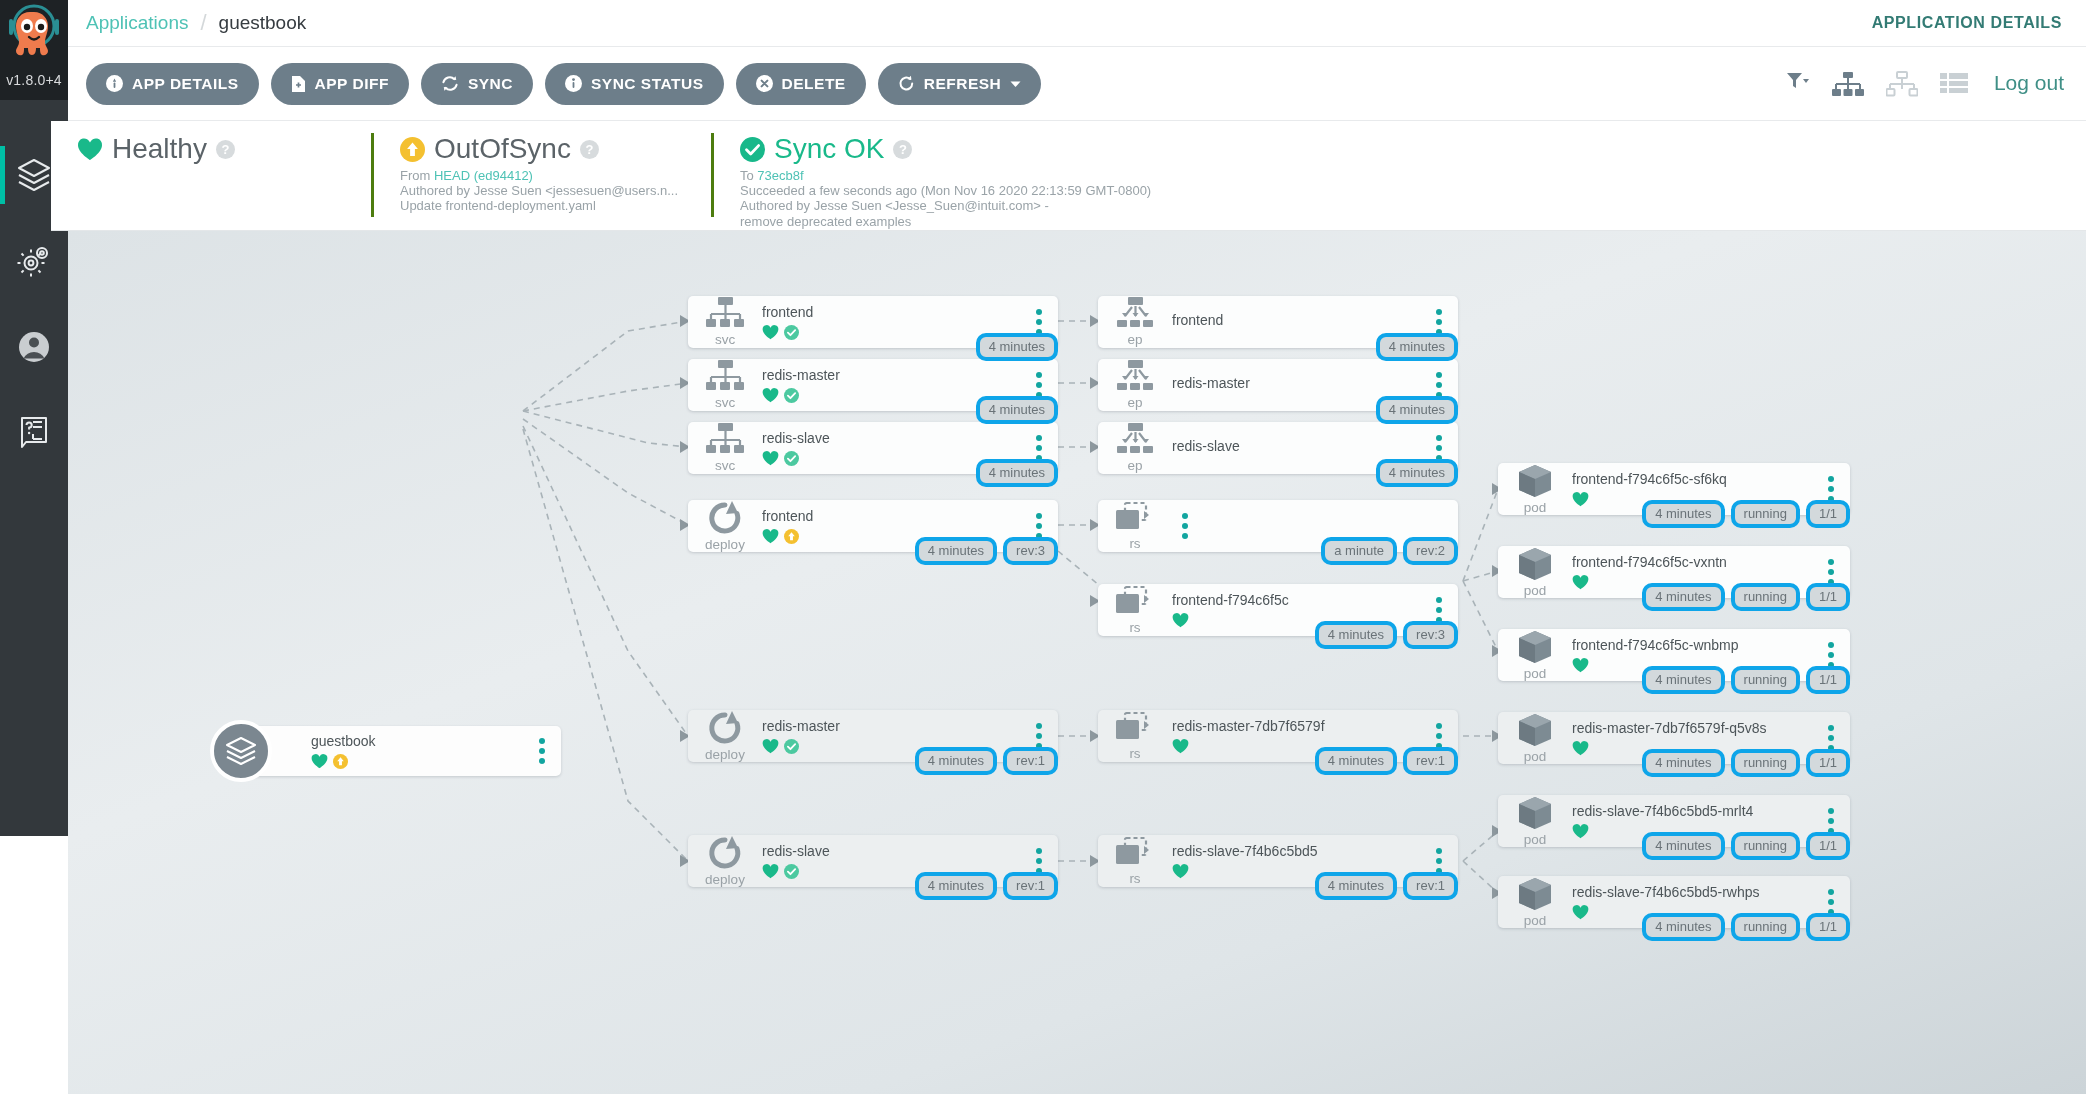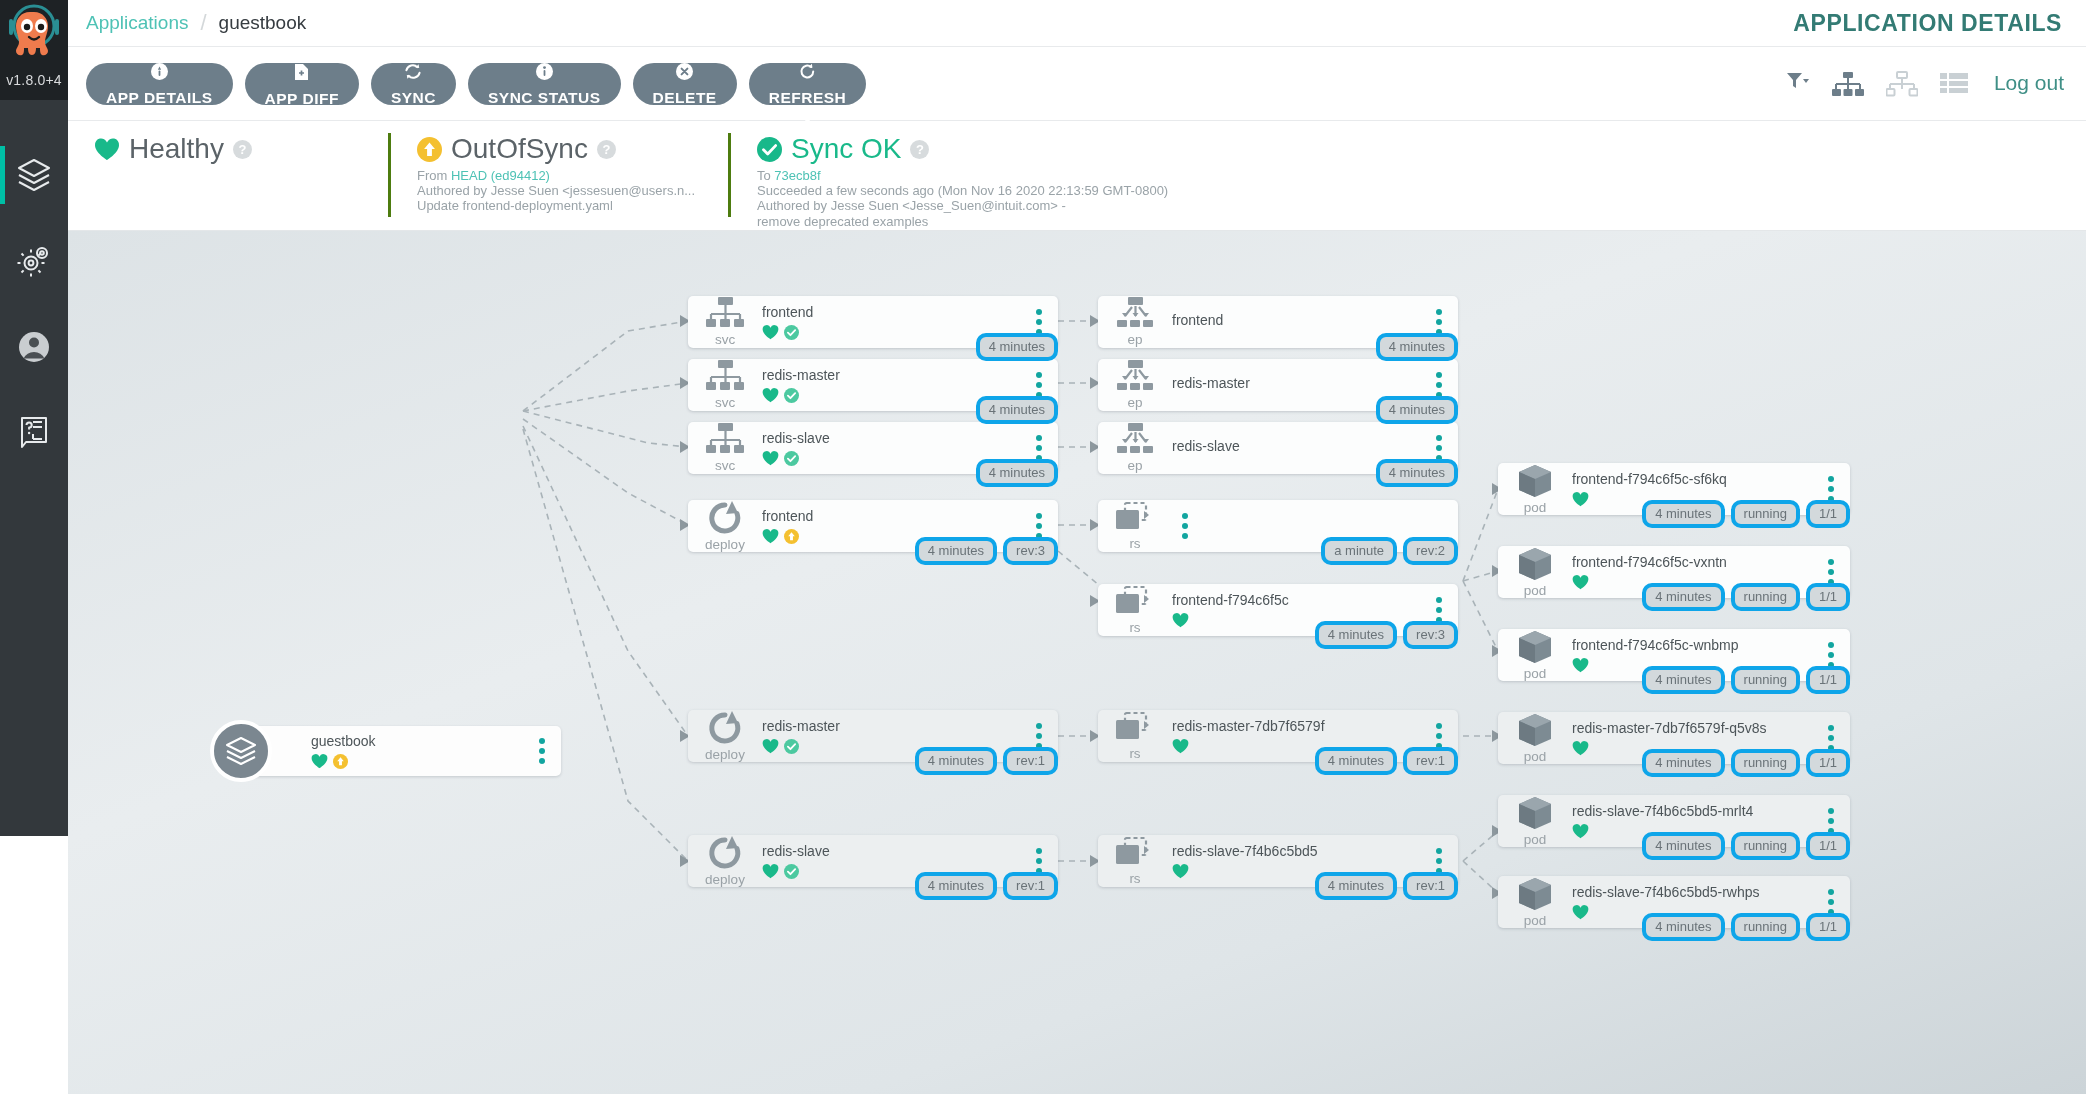--- a/index.html
+++ b/index.html
@@ -42,49 +42,49 @@
   .topbar {
     position: absolute; left: 68px; top: 0; right: 0; height: 47px;
     background: #fff; border-bottom: 1px solid #e8eaec;
     display: flex; align-items: center; padding: 0 24px 0 18px;
   }
   .crumbs { display: flex; align-items: center; font-size: 19px; }
   .crumb-link { color: #4ec2b5; cursor: pointer; }
   .crumb-sep { color: #d4d8da; margin: 0 12px; font-size: 22px; }
   .crumb-cur { color: #363c41; }
   .topbar-right {
-    margin-left: auto; color: #337b74; font-size: 23px;
+    margin-left: auto; color: #337b74; font-size: 16px;
     font-weight: bold; letter-spacing: .6px;
   }
 
   
   .toolbar {
     position: absolute; left: 68px; top: 47px; right: 0; height: 74px;
     background: #fff; border-bottom: 1px solid #e8eaec;
     display: flex; align-items: center; padding: 0 22px 0 18px;
   }
   .btn {
     display: inline-flex; align-items: center; gap: 9px;
     height: 42px; padding: 0 20px; border-radius: 21px;
     background: #6d7e8a; color: #fff; font-size: 15.5px;
     font-weight: bold; letter-spacing: .5px; margin-right: 12px;
-    cursor: pointer; white-space: nowrap; border: none; flex-direction: column;
+    cursor: pointer; white-space: nowrap; border: none;
   }
   .btn svg { flex: none; }
   .toolbar-icons {
     margin-left: auto; display: flex; align-items: flex-start; gap: 22px;
   }
   .ticon { cursor: pointer; display: flex; align-items: center; }
   .logout {
     color: #3f8f86; font-size: 21px; cursor: pointer; margin-left: 4px;
   }
 
   
   .statusbar {
-    position: absolute; left: 68px; top: 121px; right: 0; height: 110px;
+    position: absolute; left: 51px; top: 121px; right: 0; height: 110px;
     background: #fff; border-bottom: 1px solid #e4e7e9;
     display: flex; align-items: flex-start; padding-top: 12px;
   }
   .st-cell { padding: 0 26px; height: 84px; }
   .st-cell.sep { border-left: 3px solid #4d7c0f; }
   .st-head { display: flex; align-items: center; gap: 9px; }
   .st-title { font-size: 28px; color: #5b6368; font-weight: normal; }
   .st-title.green { color: #19b98a; }
   .help-dot {
     width: 19px; height: 19px; border-radius: 50%; background: #d7dbdd;

